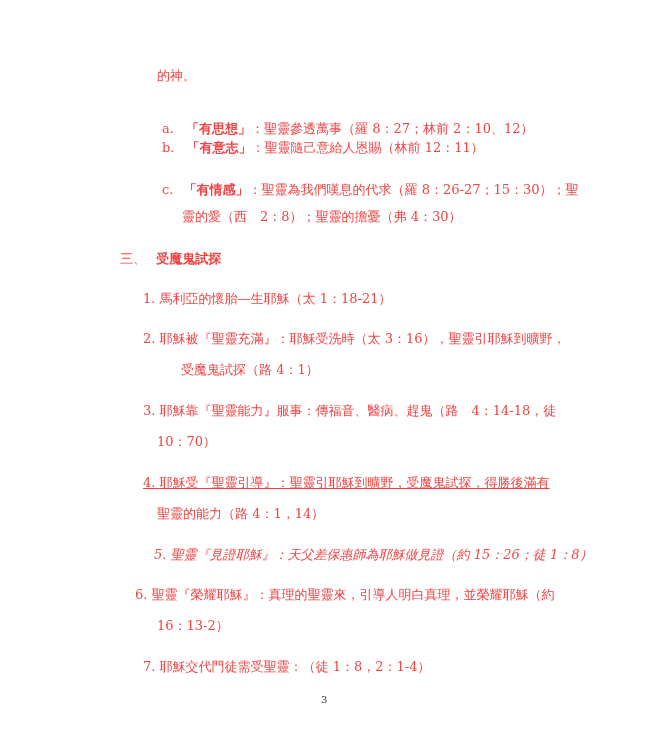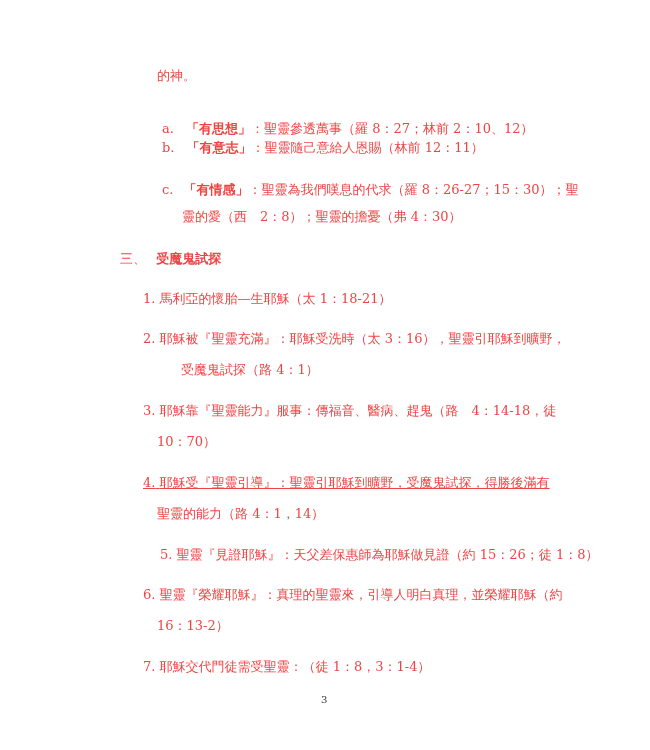--- a/index.html
+++ b/index.html
@@ -53,30 +53,30 @@
     <span>耶穌靠『聖靈能力』服事：傳福音、醫病、趕鬼（路　4：14-18，徒</span>
   </div>
   <div class="line" style="left:157px;top:434px;">10：70）</div>
 
   <div class="line" style="left:143px;top:475px;text-decoration:underline;">
     <span>4.</span>
     <span>耶穌受『聖靈引導』：聖靈引耶穌到曠野，受魔鬼試探，得勝後滿有</span>
   </div>
   <div class="line" style="left:157px;top:506px;">聖靈的能力（路 4：1，14）</div>
 
-  <div class="line" style="left:160px;top:547px;">
+  <div class="line" style="left:154px;top:547px;font-style:italic;">
     <span>5.</span>
     <span>聖靈『見證耶穌』：天父差保惠師為耶穌做見證（約 15：26；徒 1：8）</span>
   </div>
 
-  <div class="line" style="left:143px;top:587px;">
+  <div class="line" style="left:135px;top:587px;">
     <span>6.</span>
     <span>聖靈『榮耀耶穌』：真理的聖靈來，引導人明白真理，並榮耀耶穌（約</span>
   </div>
   <div class="line" style="left:157px;top:618px;">16：13-2）</div>
 
   <div class="line" style="left:143px;top:659px;">
     <span>7.</span>
-    <span>耶穌交代門徒需受聖靈：（徒 1：8，3：1-4）</span>
+    <span>耶穌交代門徒需受聖靈：（徒 1：8，2：1-4）</span>
   </div>
 
   <div class="pagenum">3</div>
 </div>
 
 </body></html>

